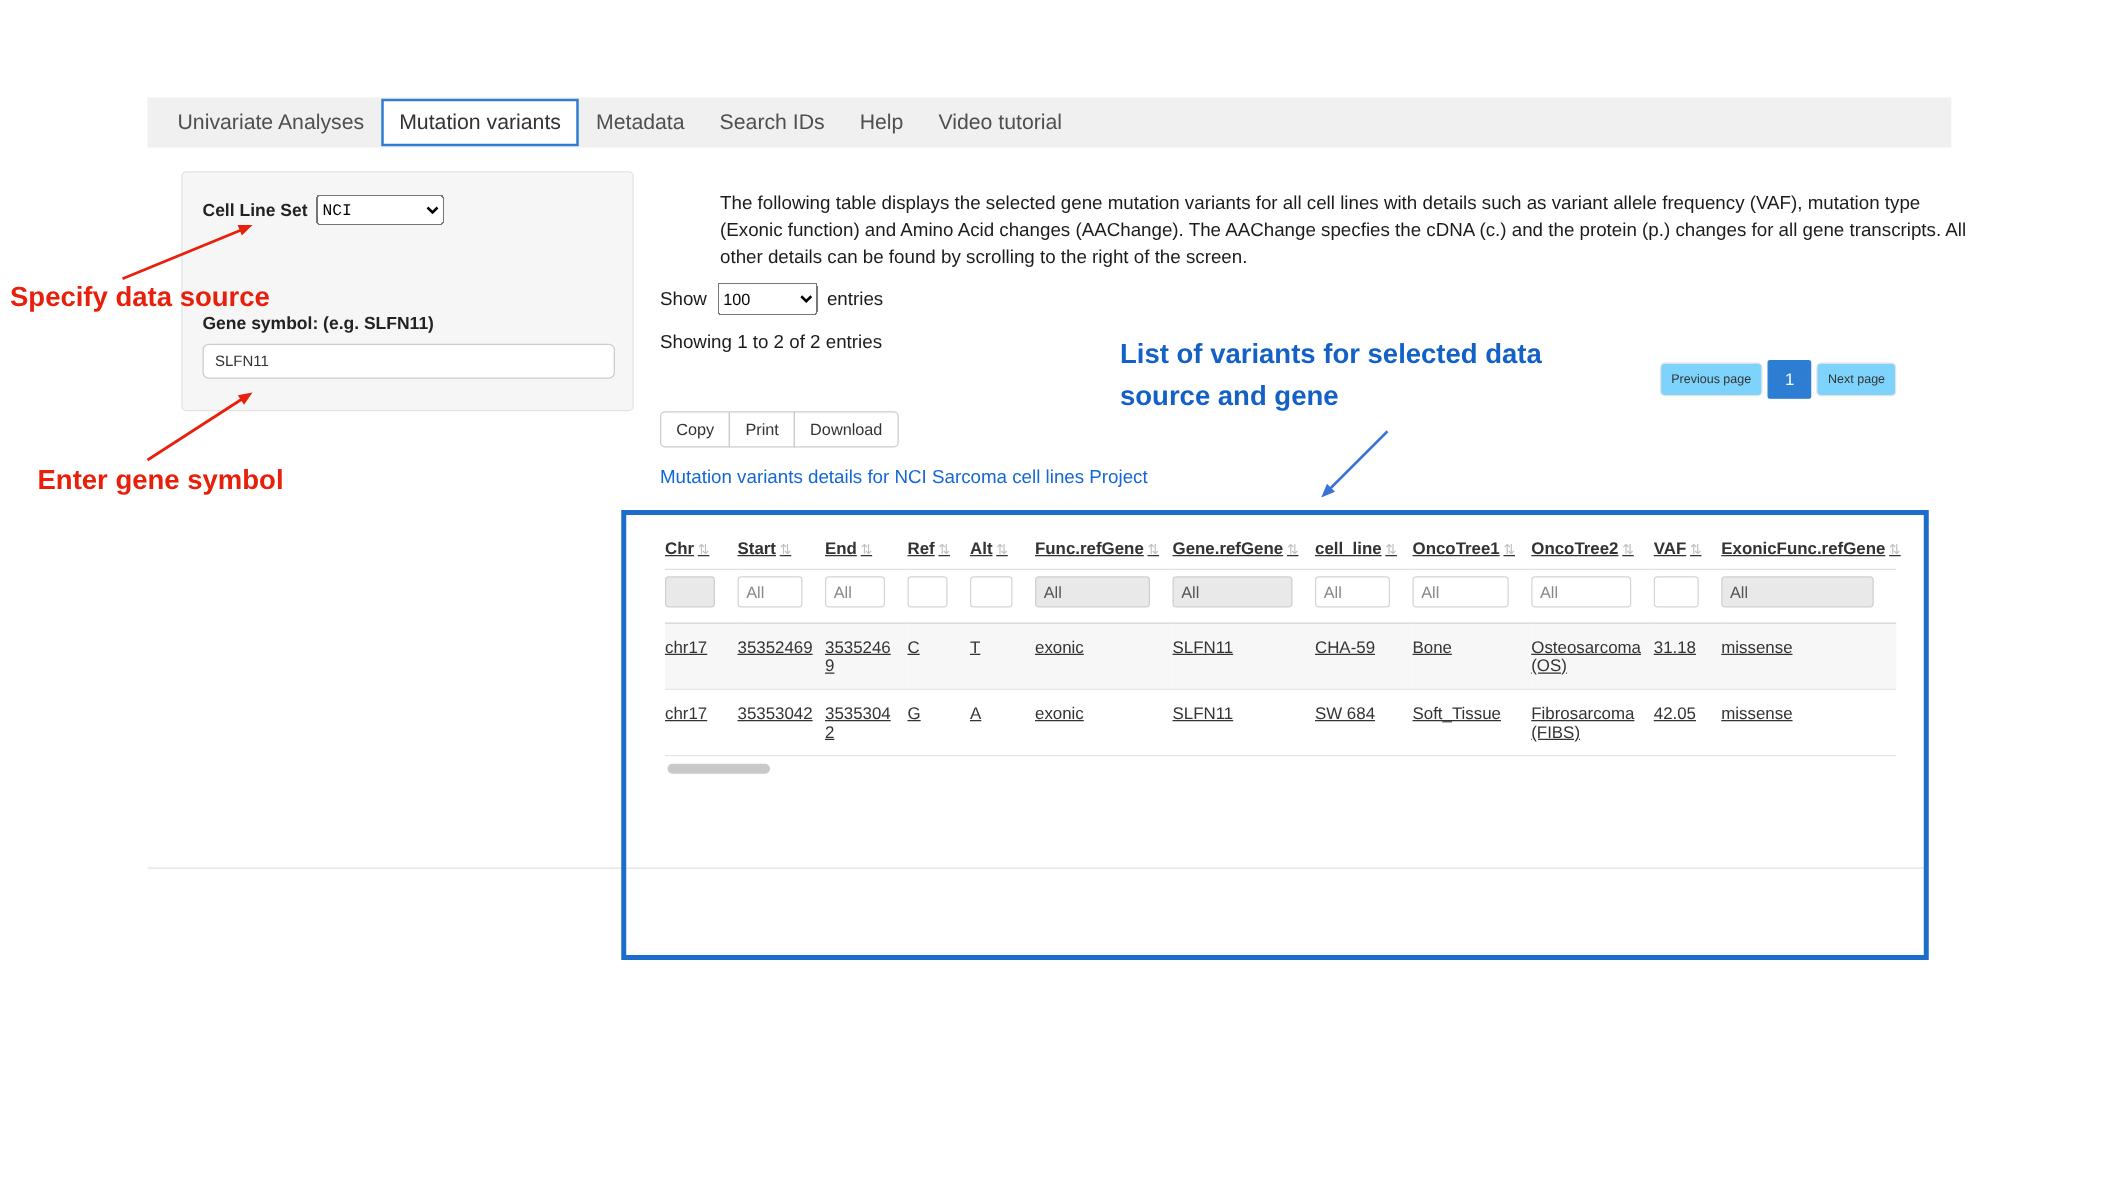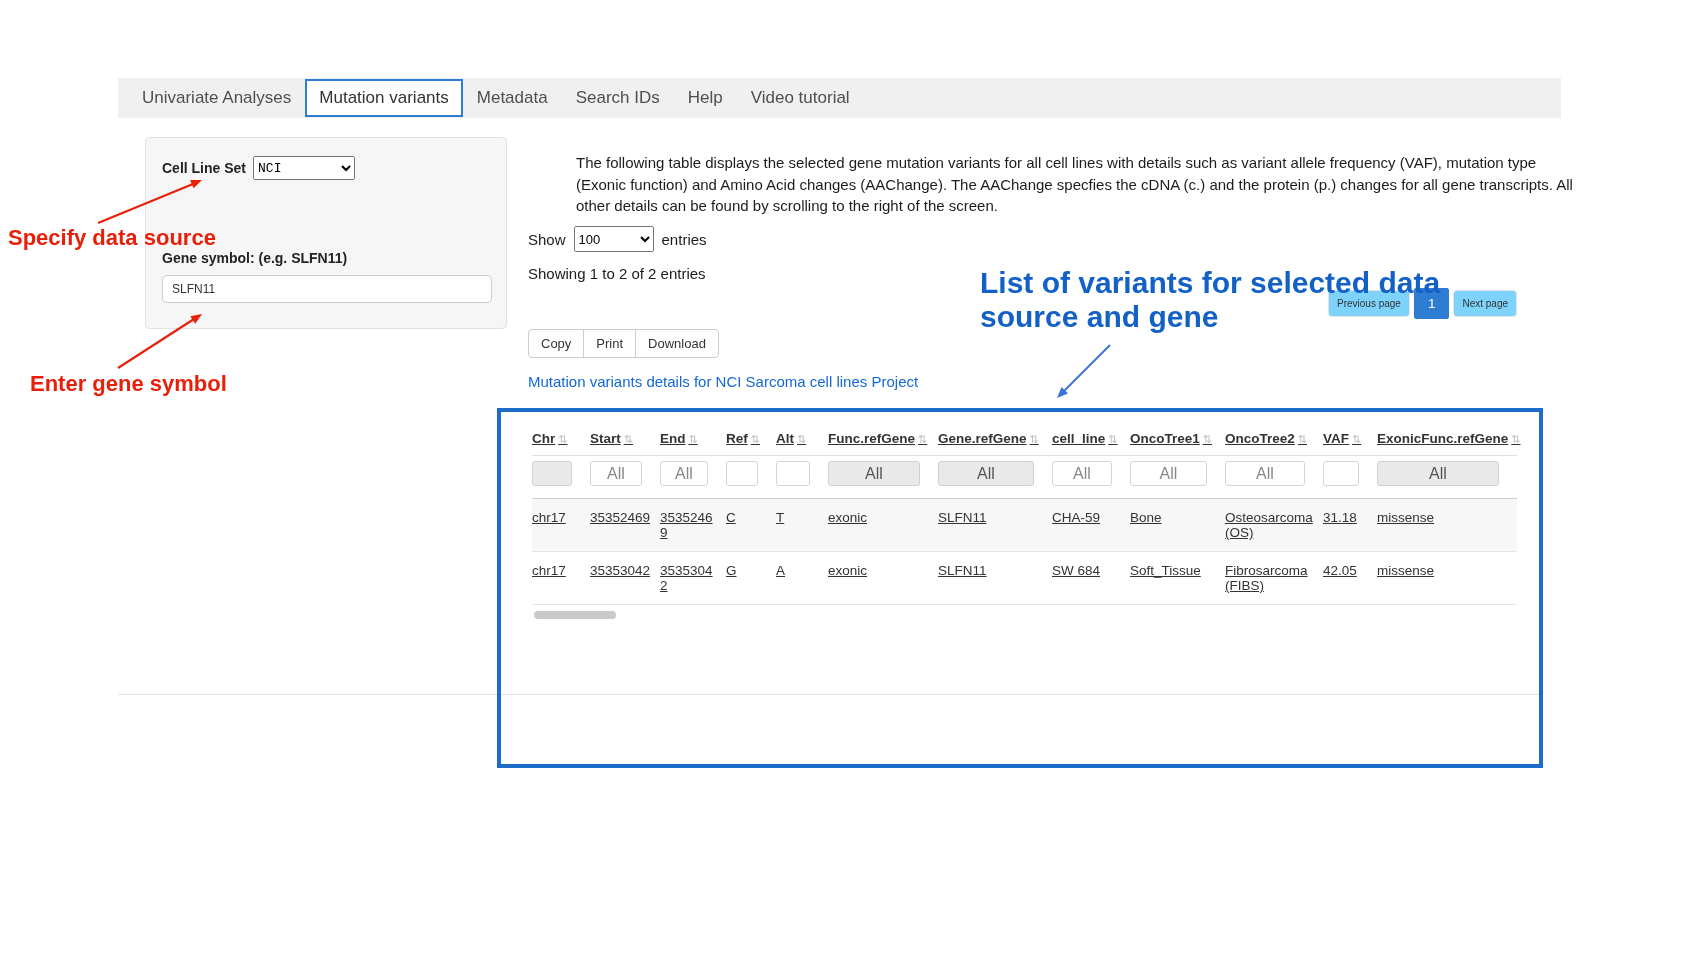--- a/index.html
+++ b/index.html
@@ -40,22 +40,22 @@
     margin-top: 9px; width: 330px; height: 28px; border: 1px solid #ccc;
     border-radius: 5px; font-size: 12px; padding: 0 9px; color: #333;
     font-family: "Liberation Sans", sans-serif; background: #fff;
   }
 
   
   .red-note { position: absolute; color: #e8200b; font-size: 22px; font-weight: bold; white-space: nowrap; z-index: 4; }
   #note-specify { left: 8px; top: 225px; }
   #note-enter { left: 30px; top: 371px; }
   .blue-note {
-    position: absolute; left: 980px; top: 266px; color: #1361c6;
-    font-size: 30px; font-weight: bold; line-height: 34px; z-index: 4; white-space: nowrap;
+    position: absolute; left: 896px; top: 266px; color: #1361c6;
+    font-size: 22px; font-weight: bold; line-height: 34px; z-index: 4; white-space: nowrap;
   }
   .arrows { position: absolute; left: 0; top: 0; z-index: 5; pointer-events: none; }
 
   
   .desc {
     position: absolute; left: 528px; top: 152px; width: 998px;
     font-size: 15px; color: #1c1c1c; line-height: 21.5px; margin-left: 48px;
   }
   .show-row {
     position: absolute; left: 528px; top: 226px; font-size: 15px;
@@ -102,23 +102,22 @@
     width: 985px; font-size: 13.5px; color: #333; background: #fff; text-decoration: underline;
   }
   .dt th {
     text-align: left; font-weight: bold; padding: 9px 6px 9px 0;
     white-space: nowrap; border-bottom: 1px solid #e0e0e0; cursor: pointer;
   }
   .sort-icon { color: #c0c0c0; font-size: 11px; margin-left: 3px; font-weight: normal; }
   .filter-row th { padding: 5px 8px 12px 0; border-bottom: 1px solid #cfcfcf; cursor: default; }
   .filter-input {
     width: calc(100% - 10px); height: 25px; border: 1px solid #d5d5d5; border-radius: 3px;
-    font-size: 16px; padding: 0 6px; color: #555; background: #fff;
+    font-size: 13px; padding: 0 6px; color: #555; background: #fff;
     font-family: "Liberation Sans", sans-serif;
-    text-align: center;
   }
   .filter-input::placeholder { color: #888; opacity: 1; }
   .filter-input.gray { background: #e9e9e9; border-color: #d0d0d0; }
   .filter-input.gray::placeholder { color: #555; }
   .dt tbody td {
     padding: 11px 8px 11px 0; vertical-align: top; border-bottom: 1px solid #e6e6e6;
     overflow-wrap: break-word;
   }
   .dt tbody tr.odd { background: #f7f7f7; }
   .dt tbody tr.even { background: #ffffff; }

